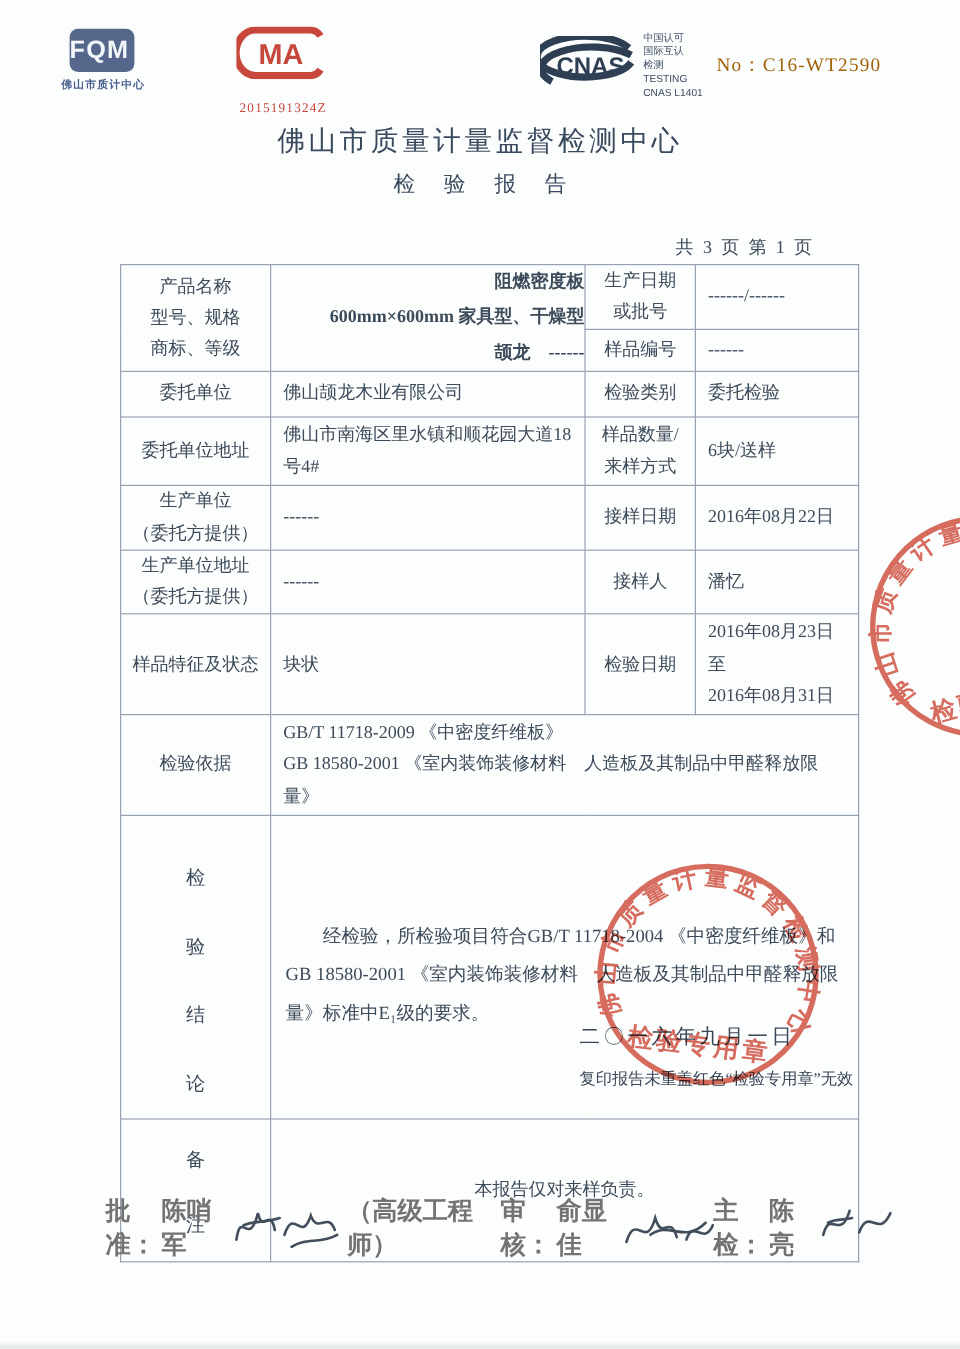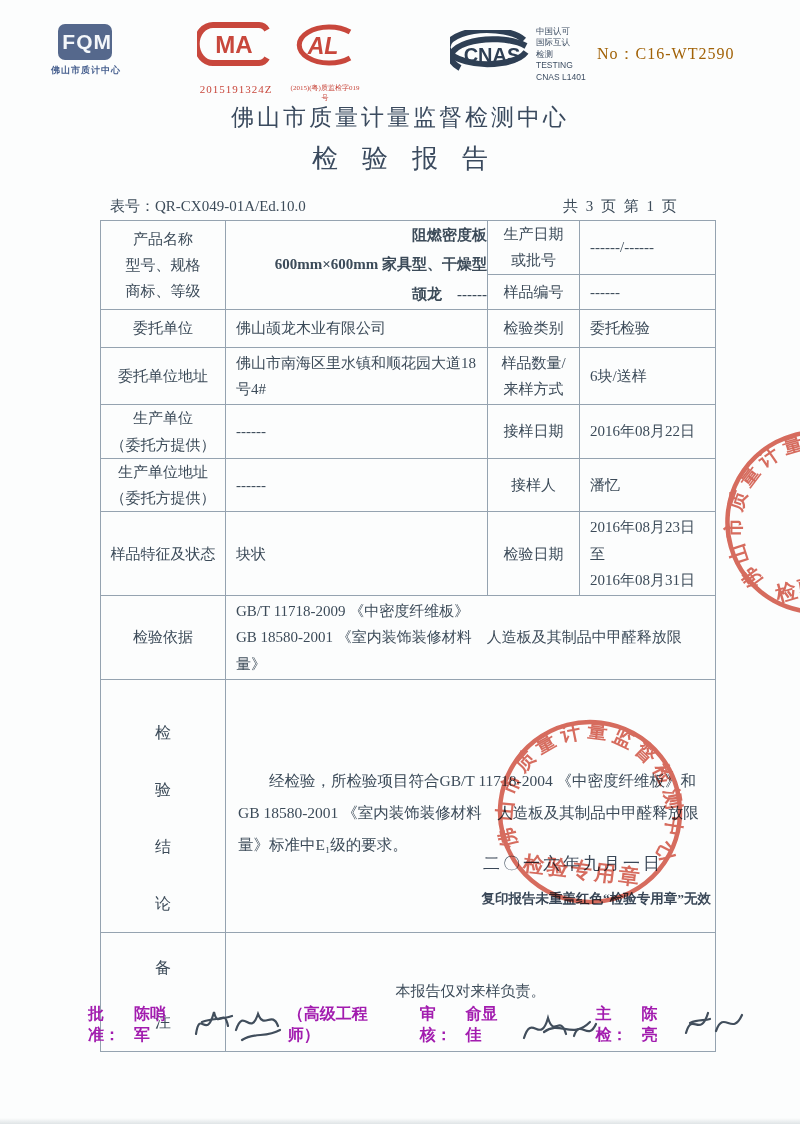--- a/index.html
+++ b/index.html
@@ -11,65 +11,65 @@
     color:#3c4b59;
   }
   .page::after{ content:""; position:absolute; left:0; right:0; bottom:0; height:6px;
     background:linear-gradient(#fcfdfd,#dfe4e6); }
   .abs { position:absolute; }
   .pre { white-space:pre-line; }
 
   
   .fqm-box { left:58px; top:24px; width:54px; height:36px; background:#55688c;
     border-radius:7px; color:#f4f7fa; font-family:"Liberation Sans",sans-serif;
-    font-weight:bold; font-size:21px; text-align:right; line-height:36px; letter-spacing:1px;}
+    font-weight:bold; font-size:21px; text-align:left; line-height:36px; letter-spacing:1px;}
   .fqm-cap { left:44px; top:64px; width:84px; text-align:center; font-size:9px;
     color:#47608f; letter-spacing:1px; font-weight:bold;}
   .cma-wrap { left:196px; top:22px; width:80px; text-align:center;}
   .cal-wrap { left:288px; top:24px; width:74px; text-align:center;}
   .red-cap { font-size:11px; color:#c8473c; letter-spacing:1px; margin-top:13px;}
   .red-cap.tiny { font-size:7px; letter-spacing:0; }
   .ilac-wrap { left:362px; top:15px; }
   .cnas-wrap { left:450px; top:30px; }
   .cnas-cap { left:536px; top:26px; font-family:"Liberation Sans",sans-serif;
     font-size:8.5px; color:#3d4e63; line-height:1.35; }
   .cnas-cap .b { font-weight:normal; font-size:8.5px; }
   .report-no { left:597px; top:44px; font-size:16px; color:#a16207; letter-spacing:1px;}
 
   
   .org-title { left:0; top:102px; width:800px; text-align:center; font-size:23px;
     color:#3a4a5e; letter-spacing:3px; }
-  .report-title { left:0; top:141px; width:800px; text-align:center; font-size:26px;
+  .report-title { left:0; top:141px; width:800px; text-align:center; font-size:18px;
     color:#3a4a5e; letter-spacing:24px; padding-left:24px; }
   .meta-form { left:110px; top:197px; font-size:15px; }
   .meta-pages { left:563px; top:197px; font-size:15px; letter-spacing:2px;}
 
   
   table.rpt { position:absolute; left:100px; top:220px; width:615px;
     border-collapse:collapse; table-layout:fixed; font-size:15px; color:#3c4b59;}
   table.rpt td { border:1px solid #95a3b0; vertical-align:middle; }
   td.lbl { text-align:center; line-height:1.75; }
   td.val { text-align:left; padding:2px 8px 2px 10px; line-height:1.75; }
   td.val-c { text-align:right; line-height:1.95;font-weight:bold; }
   .h-sub1{height:53px;} .h-sub2{height:35px;} .h-r2{height:38px;}
   .h-r3{height:52px;} .h-r4{height:52px;} .h-r5{height:53px;}
   .h-r6{height:51px;} .h-r7{height:60px;}
   .concl-row td{ vertical-align:top; }
   td.concl-lbl { height:250px; text-align:center; font-size:16px;
     line-height:57px; padding-top:24px; }
   td.concl-cell { position:relative; padding:14px 12px 0 12px; }
   .concl-text { font-size:15.5px; line-height:32px; text-indent:2em; }
   .concl-date { position:absolute; top:172px; right:52px; font-size:17px; letter-spacing:3px; color:#394757;}
-  .concl-disc { position:absolute; top:210px; right:4px; font-size:13.5px; color:#394757;font-weight:bold;}
+  .concl-disc { position:absolute; top:210px; right:4px; font-size:13.5px; color:#394757;}
   td.remark-lbl { height:119px; text-align:center; font-size:16px; line-height:54px; padding-top:6px;}
   td.remark-cell { text-align:center; font-size:15px; }
 
   
   .footer { left:88px; top:995px; width:660px; height:60px; display:flex;
-    align-items:center; font-size:16px; font-weight:bold; color:#a21caf; }
+    align-items:flex-start; font-size:21px; font-weight:bold; color:#737373; }
   .sig { flex:none; }
 
   
   .seal { mix-blend-mode:multiply; opacity:0.82; z-index:5; pointer-events:none; }
   .seal-main { left:494px; top:716px; }
   .seal-edge { left:722px; top:426px; transform:rotate(-16deg); }
 </style>
 </head>
 <body>
 
@@ -79,27 +79,20 @@
   <div class="abs fqm-cap">佛山市质计中心</div>
 
   <div class="abs cma-wrap">
     <svg width="78" height="44" viewBox="0 0 78 44">
       <path d="M70,8 a10,10 0 0 0 -8,-5 H16 a12,14 0 0 0 0,38 h46 a10,10 0 0 0 8,-5" fill="none" stroke="#c8473c" stroke-width="6"></path>
       <text x="37" y="31" text-anchor="middle" font-family="Liberation Sans,sans-serif" font-weight="bold" font-size="24" fill="#c8473c">MA</text>
     </svg>
     <div class="red-cap">2015191324Z</div>
   </div>
 
-  <div class="abs cal-wrap">
-    <svg width="70" height="42" viewBox="0 0 70 42">
-      <path d="M60,8 a30,18 0 1 0 0,26" fill="none" stroke="#c8473c" stroke-width="5"></path>
-      <text x="33" y="30" text-anchor="middle" font-family="Liberation Sans,sans-serif" font-weight="bold" font-size="23" fill="#c8473c" font-style="italic">AL</text>
-    </svg>
-    <div class="red-cap tiny">(2015)(粤)质监检字019号</div>
-  </div>
 
 
   <div class="abs cnas-wrap">
     <svg width="84" height="48" viewBox="0 0 84 48">
       <path d="M74,10 a40,17 0 1 0 2,12" fill="none" stroke="#2e3f54" stroke-width="6"></path>
       <path d="M10,38 a40,17 0 0 1 66,-22" fill="none" stroke="#2e3f54" stroke-width="6"></path>
       <text x="42" y="32" text-anchor="middle" font-family="Liberation Sans,sans-serif" font-weight="bold" font-size="20" fill="#2e3f54">CNAS</text>
     </svg>
   </div>
   <div class="abs cnas-cap">
@@ -107,21 +100,20 @@
 国际互认
 检测</div>
     <div class="b">TESTING</div>
     <div class="b">CNAS L1401</div>
   </div>
 
   <div class="abs report-no">No：C16-WT2590</div>
 
   <div class="abs org-title">佛山市质量计量监督检测中心</div>
   <div class="abs report-title">检验报告</div>
-  <div class="abs meta-form">表号：QR-CX049-01A/Ed.10.0</div>
   <div class="abs meta-pages">共 3 页  第 1 页</div>
 
   <table class="rpt">
     <colgroup>
         <col style="width:125px">
         <col style="width:262px">
         <col style="width:92px">
         <col style="width:136px">
       </colgroup>
     <tbody>

